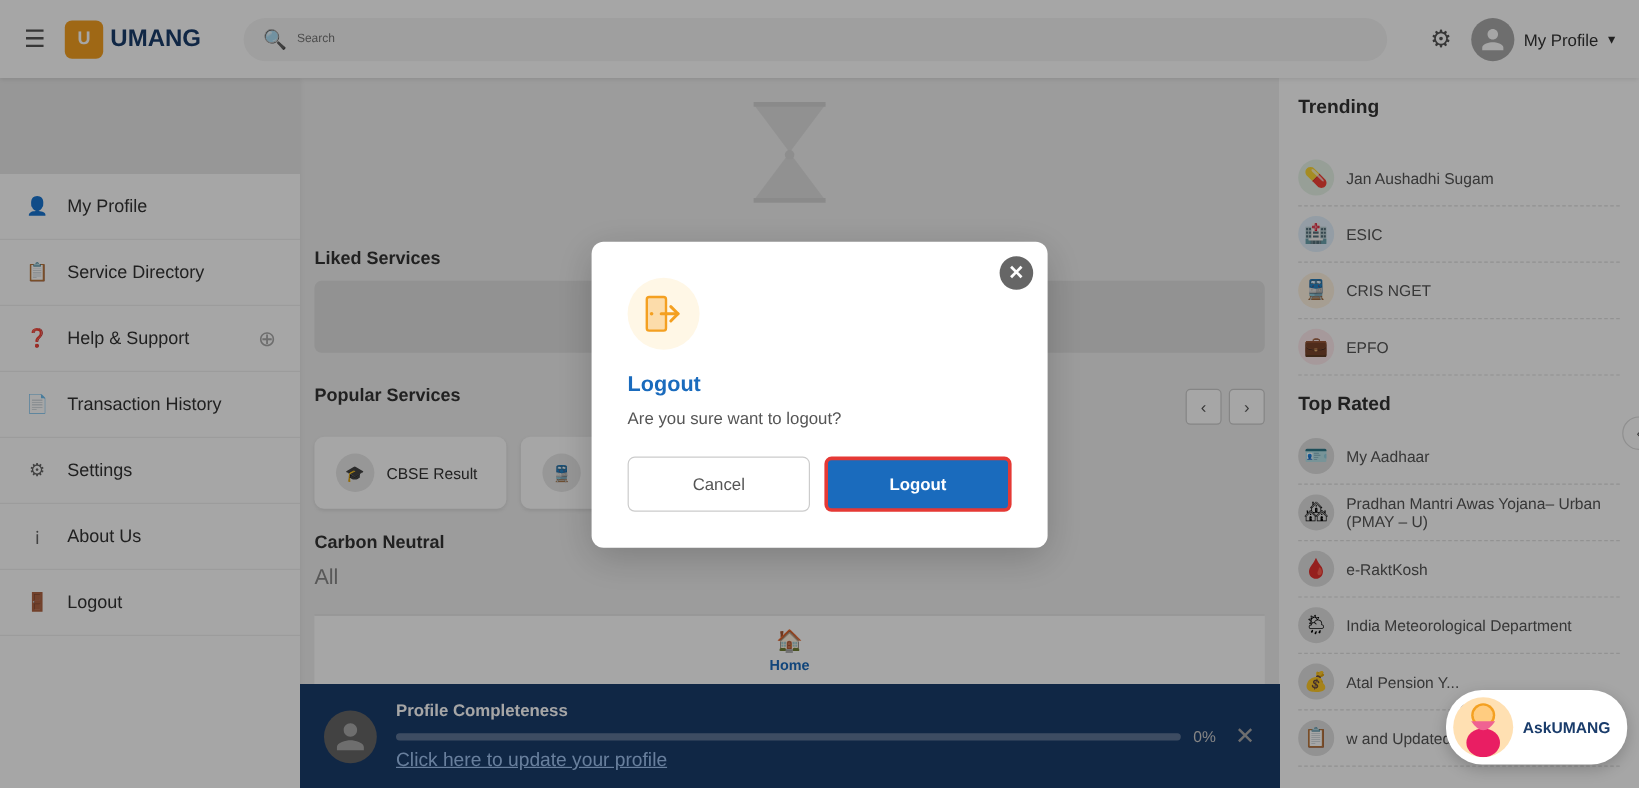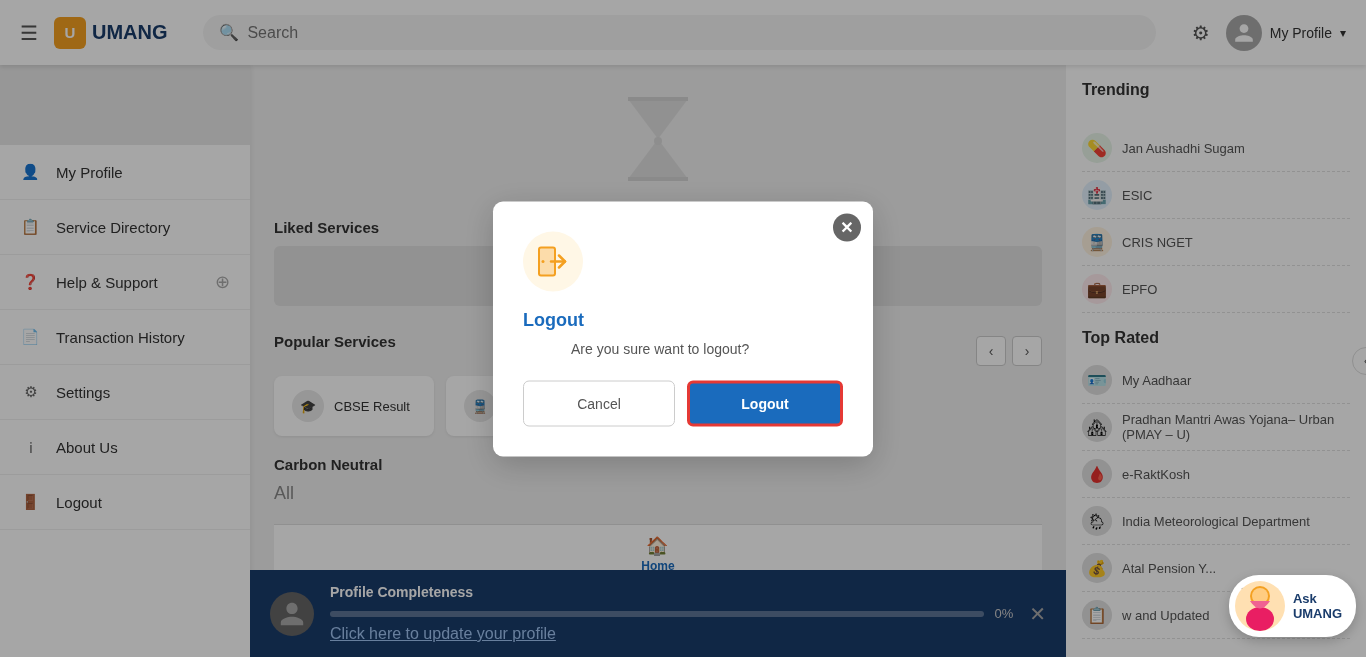--- a/index.html
+++ b/index.html
@@ -13,21 +13,21 @@
     }
     .hamburger-icon { font-size: 20px; cursor: pointer; color: #555; }
     .logo-container { display: flex; align-items: center; gap: 6px; }
     .logo-icon { width: 32px; height: 32px; background: #f4a021; border-radius: 6px; display: flex; align-items: center; justify-content: center; }
     .logo-icon span { color: white; font-weight: bold; font-size: 14px; }
     .logo-text { font-size: 20px; font-weight: bold; color: #1a3c6b; }
     .search-container {
       flex: 1; display: flex; align-items: center; background: #f5f5f5;
       border-radius: 24px; padding: 8px 16px; gap: 8px; margin: 0 20px;
     }
-    .search-container input { border: none; background: transparent; outline: none; font-size: 16px; color: #a21caf; width: 100%; }
+    .search-container input { border: none; background: transparent; outline: none; font-size: 10px; color: #a21caf; width: 100%; }
     .profile-container { display: flex; align-items: center; gap: 8px; cursor: pointer; }
     .profile-avatar { width: 36px; height: 36px; background: #aaa; border-radius: 50%; display: flex; align-items: center; justify-content: center; }
     .profile-avatar svg { fill: #fff; width: 22px; height: 22px; }
     .profile-name { font-size: 14px; color: #333; }
     .chevron-down { font-size: 12px; color: #333; }
 
     
     .layout { display: flex; height: calc(657px - 65px); }
 
     
@@ -40,21 +40,21 @@
     .sidebar-item {
       display: flex; align-items: center; gap: 14px;
       padding: 16px 20px; cursor: pointer; color: #333; font-size: 15px;
       border-bottom: 1px solid #f0f0f0; position: relative;
     }
     .sidebar-item .icon { width: 22px; height: 22px; display: flex; align-items: center; justify-content: center; color: #666; }
     .sidebar-item .label { flex: 1; }
     .sidebar-item .plus-icon { font-size: 18px; color: #aaa; }
 
     
-    .main { flex: 1; background: #f0f0f0; overflow-y: auto; padding: 24px; position: relative; }
+    .main { flex: 1; background: #f0f0f0; overflow-y: auto; padding: 12px; position: relative; }
 
     
     .right-panel {
       width: 300px; background: #fff; flex-shrink: 0;
       padding: 16px; overflow-y: auto; position: relative;
     }
     .right-panel h3 { font-size: 16px; color: #333; margin-bottom: 26px; font-weight: 600; }
     .trending-item, .rated-item {
       display: flex; align-items: center; gap: 10px;
       padding: 8px 0; border-bottom: 1px dashed #e0e0e0; cursor: pointer;
@@ -94,21 +94,21 @@
       display: flex; align-items: center; justify-content: center;
       cursor: pointer; color: white; font-size: 16px; font-weight: bold;
     }
     .modal-icon-wrap {
       width: 60px; height: 60px; background: #fff7e6; border-radius: 50%;
       display: flex; align-items: center; justify-content: center;
       margin-bottom: 18px;
     }
     .modal-icon-wrap svg { width: 36px; height: 36px; }
     .modal h2 { font-size: 18px; color: #1a6bbd; margin-bottom: 10px; font-weight: 600; }
-    .modal p { font-size: 14px; color: #555; margin-bottom: 24px; margin-left: 48px; }
+    .modal p { font-size: 14px; color: #555; margin-bottom: 24px; }
     .modal-buttons { display: flex; gap: 12px; justify-content: flex-end; }
     .btn-cancel {
       flex: 1; padding: 12px; border: 1px solid #ccc; border-radius: 6px;
       background: #fff; font-size: 14px; color: #555; cursor: pointer;
       font-weight: 500;
     }
     .btn-logout {
       flex: 1; padding: 12px; border: 3px solid #e53935; border-radius: 6px;
       background: #1a6bbd; font-size: 14px; color: #fff; cursor: pointer;
       font-weight: 600;
@@ -386,17 +386,17 @@
   <div class="ask-umang-avatar" style="position:relative;">
     
     <svg viewBox="0 0 50 50" width="50" height="50">
       <circle cx="25" cy="15" r="10" fill="#f4a021"></circle>
       <ellipse cx="25" cy="38" rx="14" ry="12" fill="#e91e63"></ellipse>
       <circle cx="25" cy="15" r="8" fill="#ffcc80"></circle>
       <path d="M15 20 Q25 35 35 20" fill="#f06292"></path>
     </svg>
     <div class="ask-umang-minus">−</div>
   </div>
-  <div style="display:flex;flex-direction:column;">
+  <div style="display:flex;flex-direction:row;">
     <span class="ask-umang-text">Ask</span>
     <span class="ask-umang-text">UMANG</span>
   </div>
 </div>
 
 </body></html>

